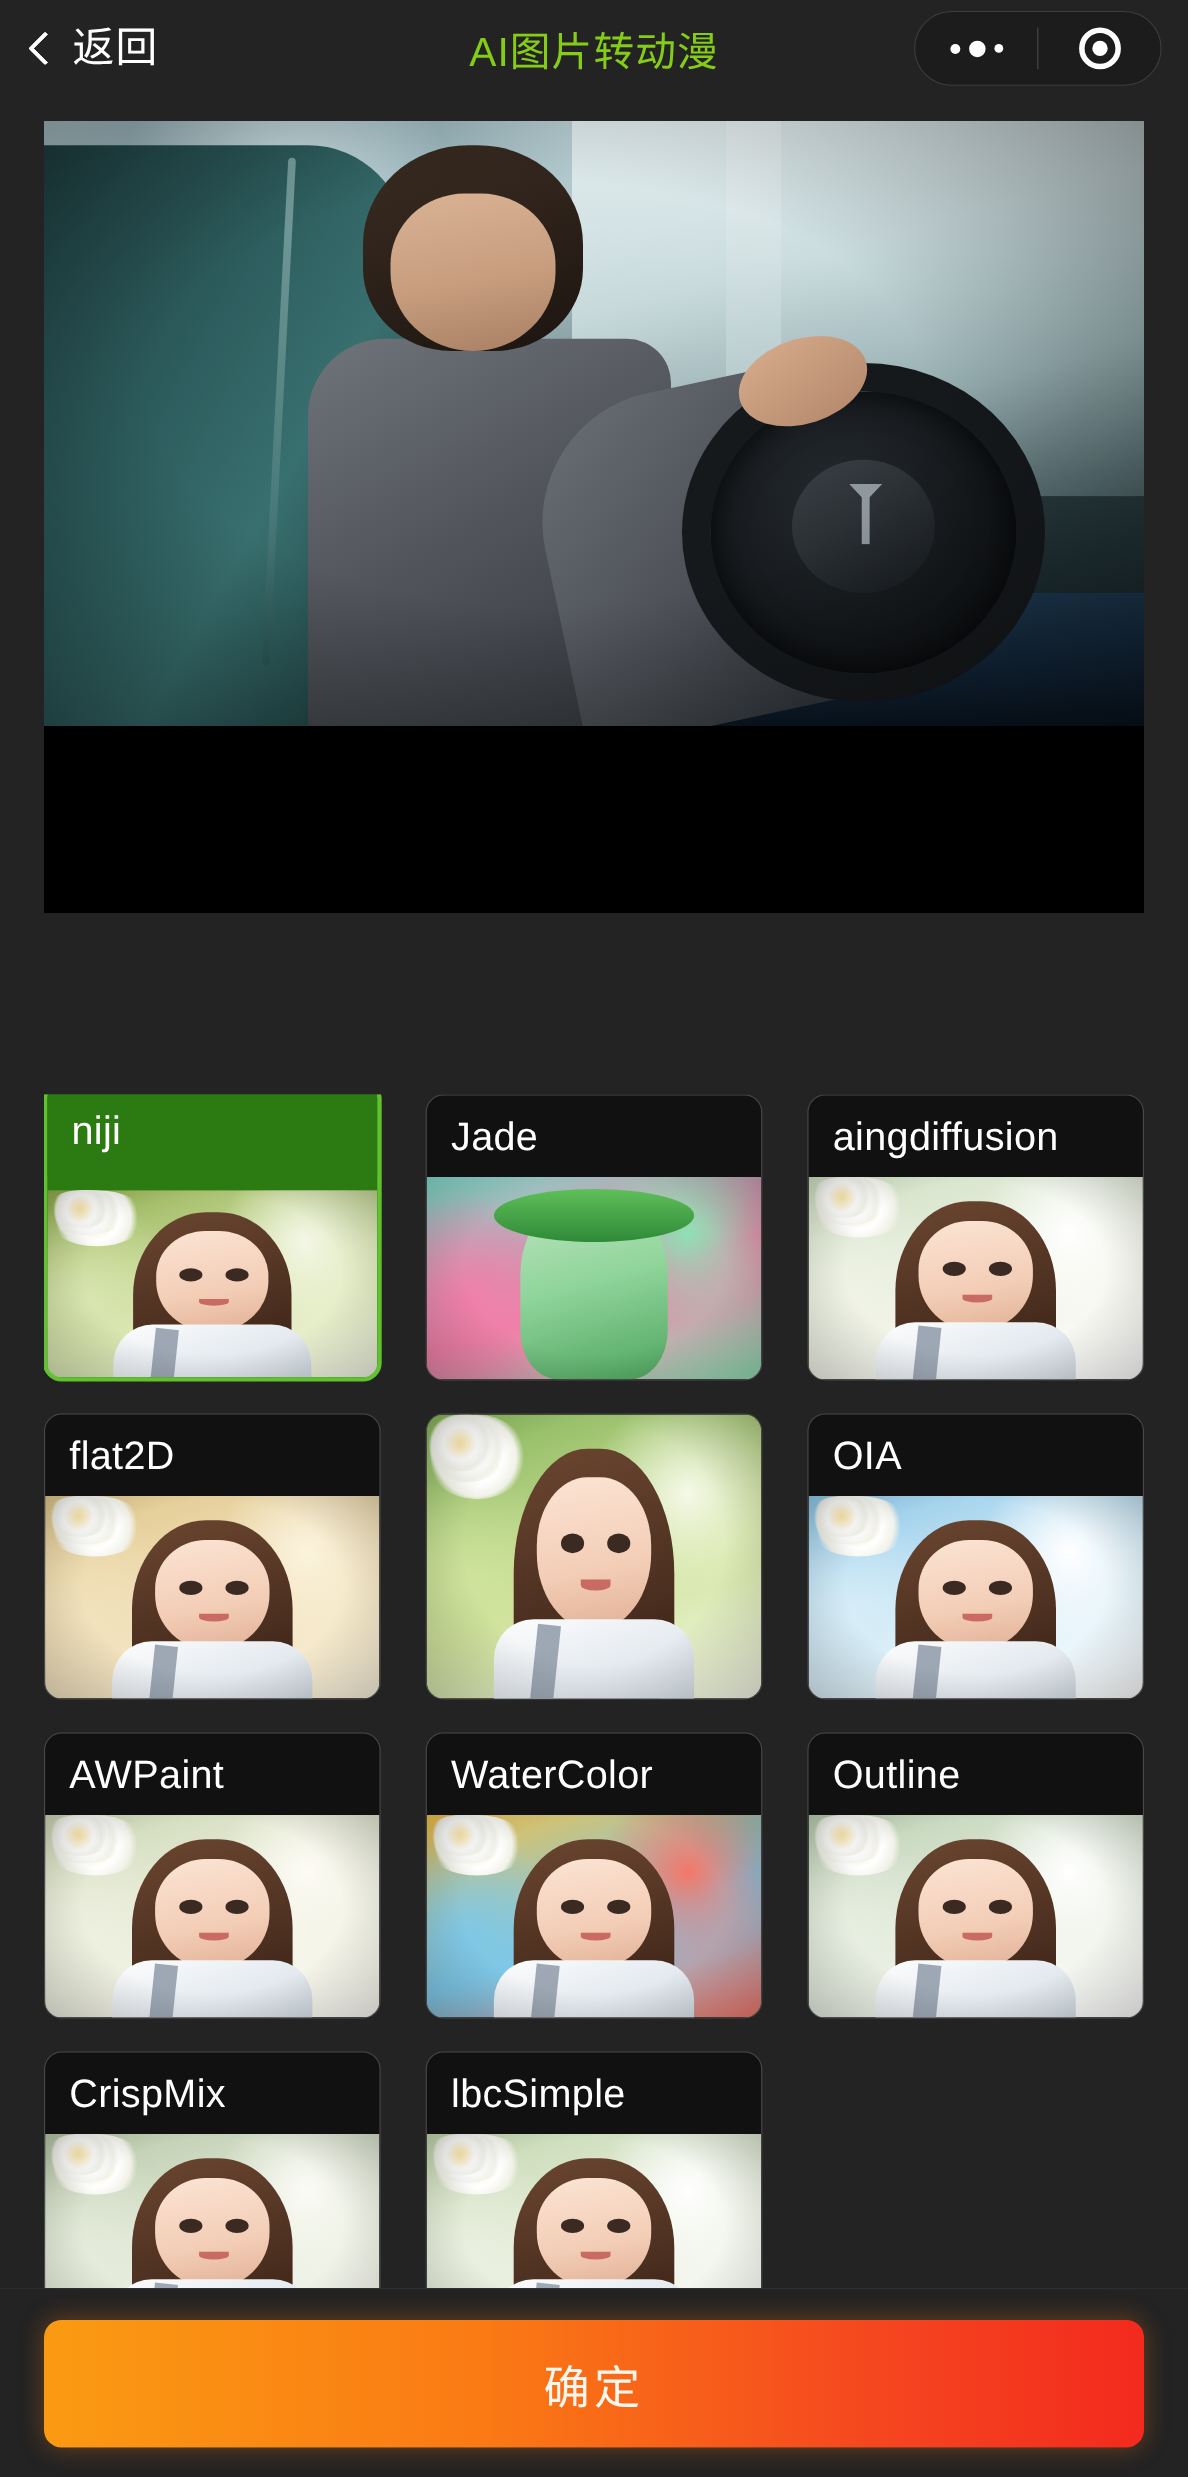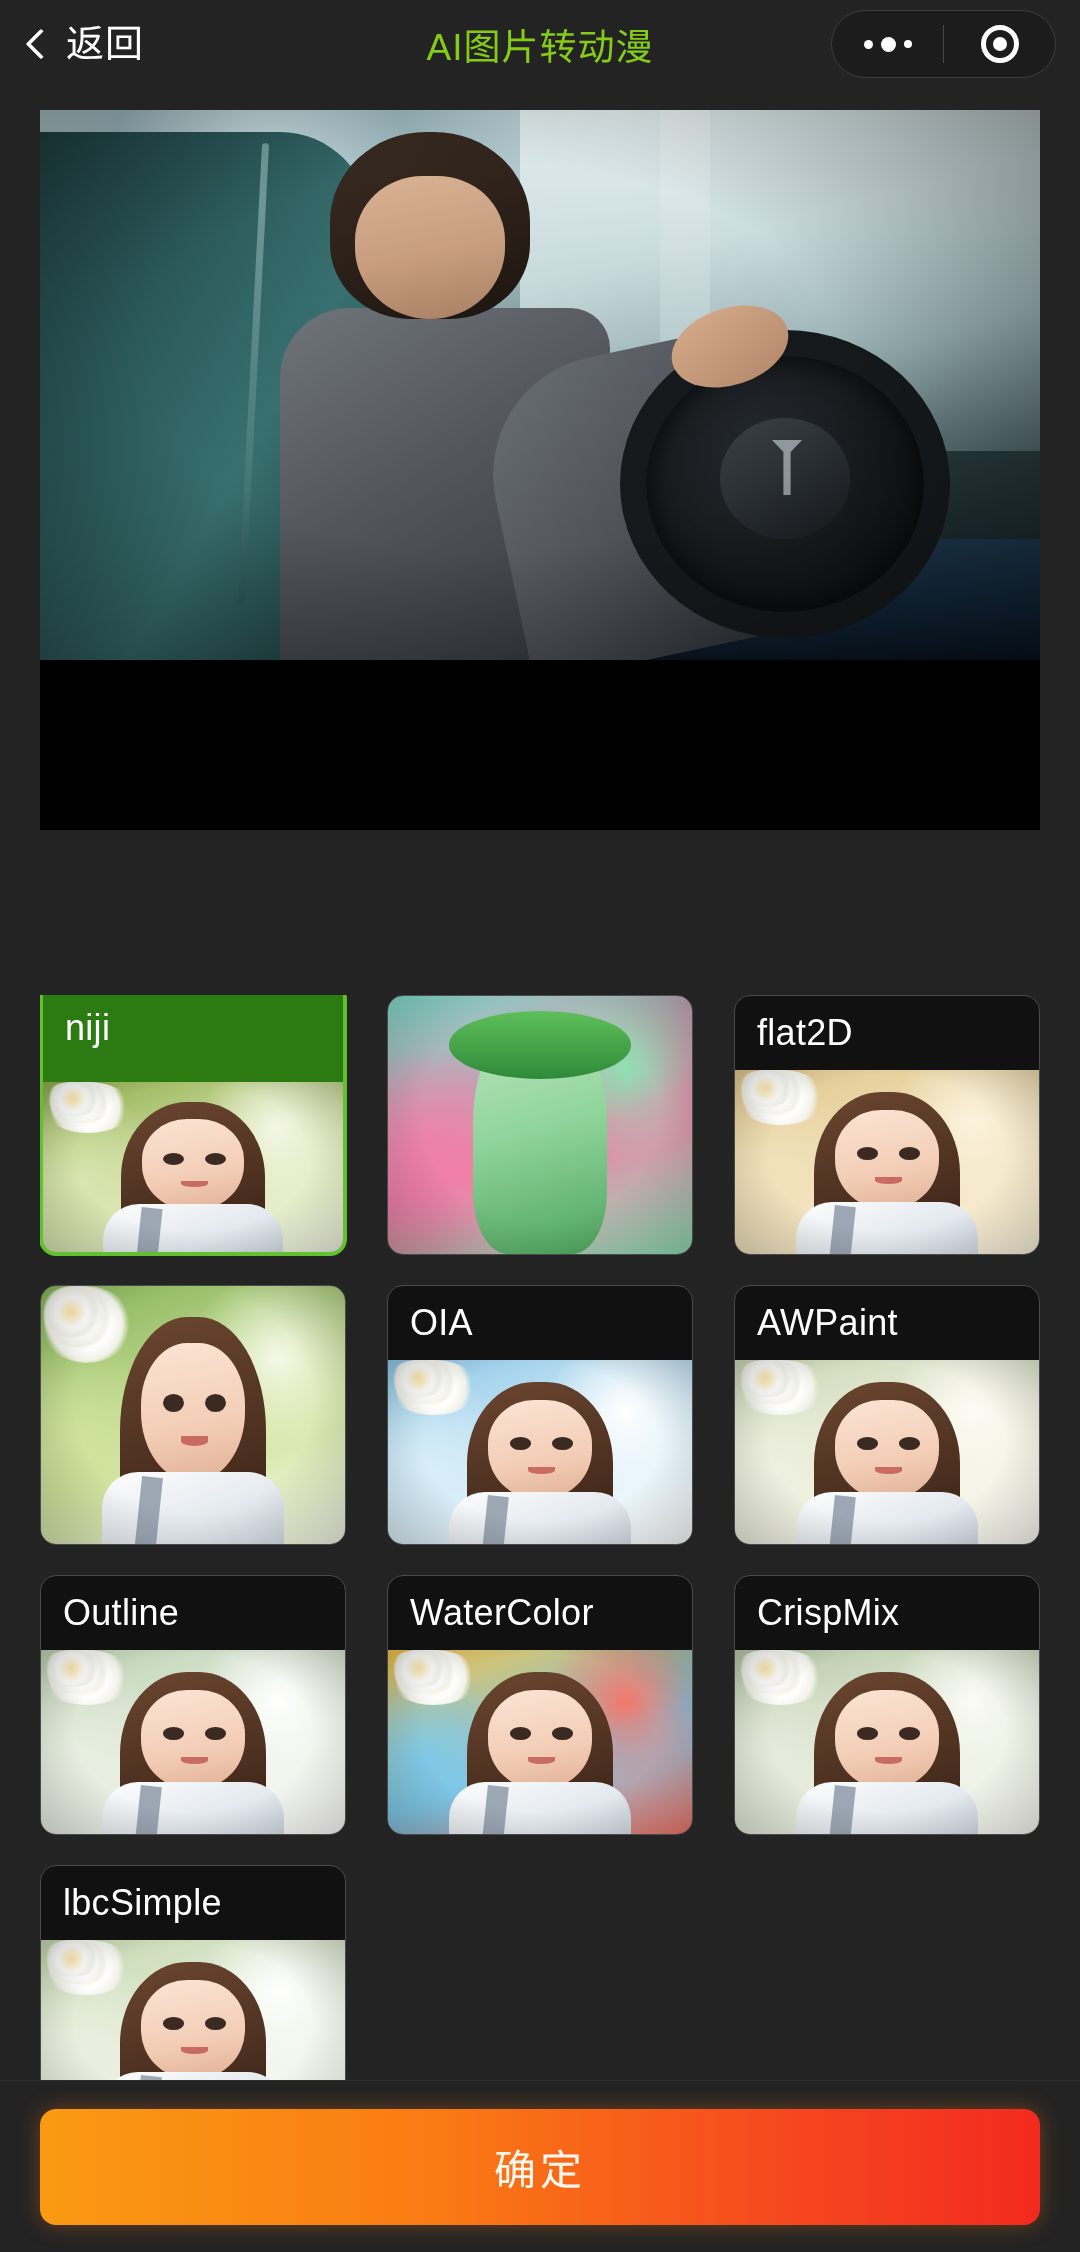--- a/index.html
+++ b/index.html
@@ -410,28 +410,48 @@
           <div class="thumb-layer t-strap"></div>
           <div class="thumb-layer t-flower" style="width: 22%; height: 22%; inset: auto;"></div>
           <div class="thumb-layer t-flower" style="width: 26%; height: 26%; inset: auto;"></div>
           <div class="thumb-layer t-flower" style="width: 30%; height: 30%; inset: auto;"></div>
           <div class="thumb-layer t-flower" style="width: 24%; height: 24%; inset: auto;"></div>
           <div class="thumb-layer t-flower" style="width: 20%; height: 20%; inset: auto;"></div>
           <div class="thumb-layer" style="background: radial-gradient(at 50% 45%, rgba(0, 0, 0, 0) 55%, rgba(0, 0, 0, 0.22) 100%);"></div>
         </div>
       </div>
       <div class="style-card">
+        <div class="card-label">Jade</div>
         <div class="card-thumb">
           <div class="thumb-layer t-bg" style="background: radial-gradient(circle at 78% 28%, rgb(143, 224, 180) 0%, rgba(255, 255, 255, 0) 30%), radial-gradient(circle at 12% 62%, rgb(240, 127, 168) 0%, rgba(255, 255, 255, 0) 34%), linear-gradient(160deg, rgb(127, 216, 200) 0%, rgb(240, 127, 168) 55%, rgb(143, 224, 180) 100%);"></div>
           <div class="thumb-layer" style="left: 28%; top: 8%; width: 44%; height: 92%; border-radius: 44% 44% 26% 26%; background: linear-gradient(165deg, rgb(191, 230, 194) 0%, rgb(143, 212, 154) 48%, rgb(79, 165, 95) 100%);"></div>
           <div class="thumb-layer" style="left: 20%; top: 6%; width: 60%; height: 26%; border-radius: 50%; background: linear-gradient(rgb(95, 191, 90), rgb(47, 138, 56));"></div>
           <div class="thumb-layer" style="background: radial-gradient(at 50% 45%, rgba(0, 0, 0, 0) 55%, rgba(0, 0, 0, 0.22) 100%);"></div>
         </div>
       </div>
       <div class="style-card">
+        <div class="card-label">aingdiffusion</div>
+        <div class="card-thumb">
+          <div class="thumb-layer t-bg" style="background: radial-gradient(circle at 78% 28%, rgb(255, 255, 255) 0%, rgba(255, 255, 255, 0) 30%), radial-gradient(circle at 12% 62%, rgb(240, 243, 230) 0%, rgba(255, 255, 255, 0) 34%), linear-gradient(160deg, rgb(207, 224, 196) 0%, rgb(240, 243, 230) 55%, rgb(255, 255, 255) 100%);"></div>
+          <div class="thumb-layer t-hair"></div>
+          <div class="thumb-layer t-face"></div>
+          <div class="thumb-layer t-eye l"></div>
+          <div class="thumb-layer t-eye r"></div>
+          <div class="thumb-layer t-mouth"></div>
+          <div class="thumb-layer t-shirt"></div>
+          <div class="thumb-layer t-strap"></div>
+          <div class="thumb-layer t-flower" style="width: 22%; height: 22%; inset: auto;"></div>
+          <div class="thumb-layer t-flower" style="width: 26%; height: 26%; inset: auto;"></div>
+          <div class="thumb-layer t-flower" style="width: 30%; height: 30%; inset: auto;"></div>
+          <div class="thumb-layer t-flower" style="width: 24%; height: 24%; inset: auto;"></div>
+          <div class="thumb-layer t-flower" style="width: 20%; height: 20%; inset: auto;"></div>
+          <div class="thumb-layer" style="background: radial-gradient(at 50% 45%, rgba(0, 0, 0, 0) 55%, rgba(0, 0, 0, 0.22) 100%);"></div>
+        </div>
+      </div>
+      <div class="style-card">
         <div class="card-label">flat2D</div>
         <div class="card-thumb">
           <div class="thumb-layer t-bg" style="background: radial-gradient(circle at 78% 28%, rgb(251, 243, 221) 0%, rgba(255, 255, 255, 0) 30%), radial-gradient(circle at 12% 62%, rgb(242, 226, 189) 0%, rgba(255, 255, 255, 0) 34%), linear-gradient(160deg, rgb(224, 199, 140) 0%, rgb(242, 226, 189) 55%, rgb(251, 243, 221) 100%);"></div>
           <div class="thumb-layer t-hair"></div>
           <div class="thumb-layer t-face"></div>
           <div class="thumb-layer t-eye l"></div>
           <div class="thumb-layer t-eye r"></div>
           <div class="thumb-layer t-mouth"></div>
           <div class="thumb-layer t-shirt"></div>
           <div class="thumb-layer t-strap"></div>
@@ -493,42 +513,42 @@
           <div class="thumb-layer t-strap"></div>
           <div class="thumb-layer t-flower" style="width: 22%; height: 22%; inset: auto;"></div>
           <div class="thumb-layer t-flower" style="width: 26%; height: 26%; inset: auto;"></div>
           <div class="thumb-layer t-flower" style="width: 30%; height: 30%; inset: auto;"></div>
           <div class="thumb-layer t-flower" style="width: 24%; height: 24%; inset: auto;"></div>
           <div class="thumb-layer t-flower" style="width: 20%; height: 20%; inset: auto;"></div>
           <div class="thumb-layer" style="background: radial-gradient(at 50% 45%, rgba(0, 0, 0, 0) 55%, rgba(0, 0, 0, 0.22) 100%);"></div>
         </div>
       </div>
       <div class="style-card">
+        <div class="card-label">WaterColor</div>
+        <div class="card-thumb">
+          <div class="thumb-layer t-bg" style="background: radial-gradient(circle at 78% 28%, rgb(243, 120, 106) 0%, rgba(255, 255, 255, 0) 30%), radial-gradient(circle at 12% 62%, rgb(126, 200, 232) 0%, rgba(255, 255, 255, 0) 34%), linear-gradient(160deg, rgb(240, 192, 74) 0%, rgb(126, 200, 232) 55%, rgb(243, 120, 106) 100%);"></div>
+          <div class="thumb-layer t-hair"></div>
+          <div class="thumb-layer t-face"></div>
+          <div class="thumb-layer t-eye l"></div>
+          <div class="thumb-layer t-eye r"></div>
+          <div class="thumb-layer t-mouth"></div>
+          <div class="thumb-layer t-shirt"></div>
+          <div class="thumb-layer t-strap"></div>
+          <div class="thumb-layer t-flower" style="width: 22%; height: 22%; inset: auto;"></div>
+          <div class="thumb-layer t-flower" style="width: 26%; height: 26%; inset: auto;"></div>
+          <div class="thumb-layer t-flower" style="width: 30%; height: 30%; inset: auto;"></div>
+          <div class="thumb-layer t-flower" style="width: 24%; height: 24%; inset: auto;"></div>
+          <div class="thumb-layer t-flower" style="width: 20%; height: 20%; inset: auto;"></div>
+          <div class="thumb-layer" style="background: radial-gradient(at 50% 45%, rgba(0, 0, 0, 0) 55%, rgba(0, 0, 0, 0.22) 100%);"></div>
+        </div>
+      </div>
+      <div class="style-card">
         <div class="card-label">Outline</div>
         <div class="card-thumb">
           <div class="thumb-layer t-bg" style="background: radial-gradient(circle at 78% 28%, rgb(255, 255, 255) 0%, rgba(255, 255, 255, 0) 30%), radial-gradient(circle at 12% 62%, rgb(232, 239, 226) 0%, rgba(255, 255, 255, 0) 34%), linear-gradient(160deg, rgb(188, 208, 178) 0%, rgb(232, 239, 226) 55%, rgb(255, 255, 255) 100%);"></div>
-          <div class="thumb-layer t-hair"></div>
-          <div class="thumb-layer t-face"></div>
-          <div class="thumb-layer t-eye l"></div>
-          <div class="thumb-layer t-eye r"></div>
-          <div class="thumb-layer t-mouth"></div>
-          <div class="thumb-layer t-shirt"></div>
-          <div class="thumb-layer t-strap"></div>
-          <div class="thumb-layer t-flower" style="width: 22%; height: 22%; inset: auto;"></div>
-          <div class="thumb-layer t-flower" style="width: 26%; height: 26%; inset: auto;"></div>
-          <div class="thumb-layer t-flower" style="width: 30%; height: 30%; inset: auto;"></div>
-          <div class="thumb-layer t-flower" style="width: 24%; height: 24%; inset: auto;"></div>
-          <div class="thumb-layer t-flower" style="width: 20%; height: 20%; inset: auto;"></div>
-          <div class="thumb-layer" style="background: radial-gradient(at 50% 45%, rgba(0, 0, 0, 0) 55%, rgba(0, 0, 0, 0.22) 100%);"></div>
-        </div>
-      </div>
-      <div class="style-card">
-        <div class="card-label">WaterColor</div>
-        <div class="card-thumb">
-          <div class="thumb-layer t-bg" style="background: radial-gradient(circle at 78% 28%, rgb(243, 120, 106) 0%, rgba(255, 255, 255, 0) 30%), radial-gradient(circle at 12% 62%, rgb(126, 200, 232) 0%, rgba(255, 255, 255, 0) 34%), linear-gradient(160deg, rgb(240, 192, 74) 0%, rgb(126, 200, 232) 55%, rgb(243, 120, 106) 100%);"></div>
           <div class="thumb-layer t-hair"></div>
           <div class="thumb-layer t-face"></div>
           <div class="thumb-layer t-eye l"></div>
           <div class="thumb-layer t-eye r"></div>
           <div class="thumb-layer t-mouth"></div>
           <div class="thumb-layer t-shirt"></div>
           <div class="thumb-layer t-strap"></div>
           <div class="thumb-layer t-flower" style="width: 22%; height: 22%; inset: auto;"></div>
           <div class="thumb-layer t-flower" style="width: 26%; height: 26%; inset: auto;"></div>
           <div class="thumb-layer t-flower" style="width: 30%; height: 30%; inset: auto;"></div>

